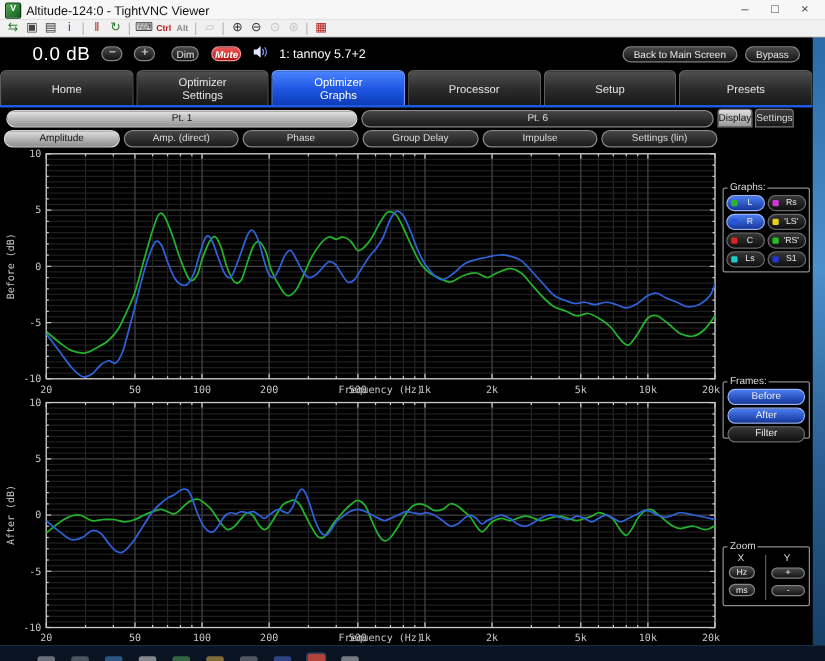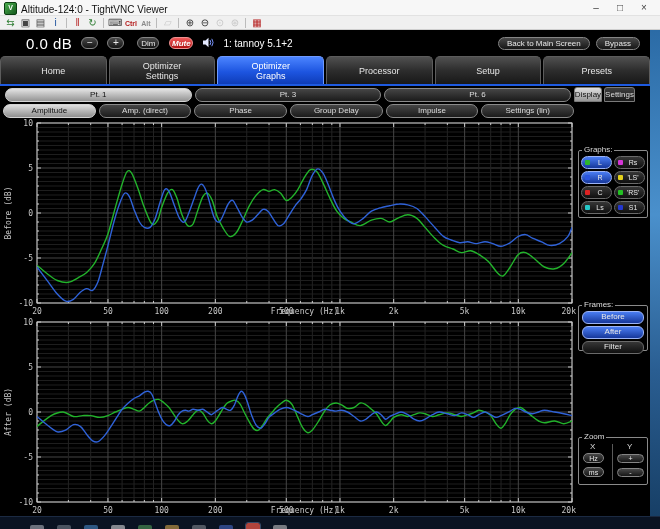--- a/index.html
+++ b/index.html
@@ -145,21 +145,21 @@
       <div class="pill vol-btn">+</div>
       <div class="pill dim-btn">Dim</div>
       <div class="pill mute-btn">Mute</div>
       <span class="spk">
         <svg width="12" height="11" viewBox="0 0 12 11">
           <polygon points="1,3.5 3.5,3.5 6.5,0.8 6.5,10.2 3.5,7.5 1,7.5" fill="#e4e9ff"></polygon>
           <path d="M8 3 q1.6 2.5 0 5" stroke="#7a96ff" stroke-width="1" fill="none"></path>
           <path d="M9.8 1.8 q2.6 3.7 0 7.4" stroke="#7a96ff" stroke-width="1" fill="none"></path>
         </svg>
       </span>
-      <div class="source">1: tannoy 5.1+2</div>
+      <div class="source">1: tannoy 5.7+2</div>
       <div class="topbar-right">
         <div class="pill tb-pill">Back to Main Screen</div>
         <div class="pill tb-pill">Bypass</div>
       </div>
     </div>
 
     <div class="main-tabs" id="main-tabs">
         <div class="mtab">Home</div>
         <div class="mtab">Optimizer
 Settings</div>
@@ -167,21 +167,20 @@
 Graphs</div>
         <div class="mtab">Processor</div>
         <div class="mtab">Setup</div>
         <div class="mtab">Presets</div>
       </div>
     <div class="accent-line"></div>
 
     <div class="pt-row">
       <div class="pt-left" id="pt-left">
           <div class="pt-tab active">Pt. 1</div>
-          <div class="pt-tab">Pt. 3</div>
           <div class="pt-tab">Pt. 6</div>
         </div>
       <div class="view-tabs" id="view-tabs">
           <div class="view-tab active">Display</div>
           <div class="view-tab">Settings</div>
         </div>
     </div>
 
     <div class="sub-row" id="sub-row">
         <div class="sub-tab active">Amplitude</div>

